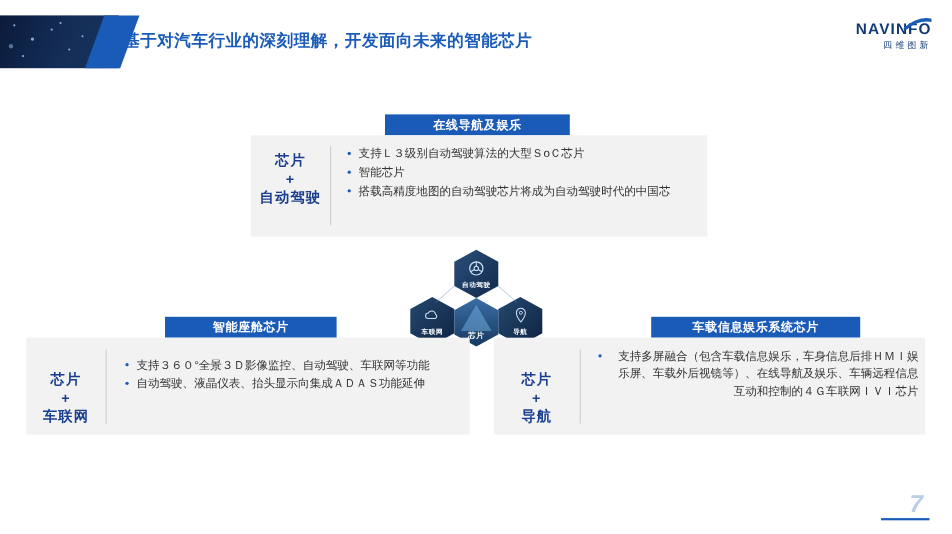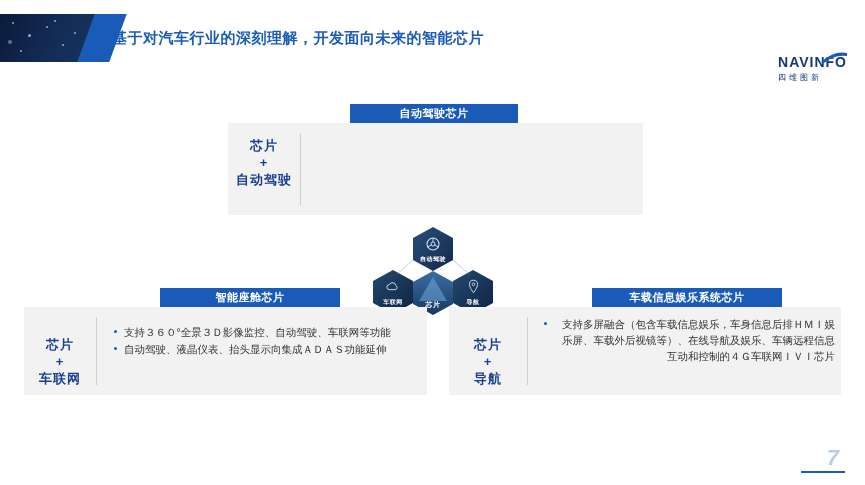--- a/index.html
+++ b/index.html
@@ -26,21 +26,21 @@
     position:absolute;left:86px;top:0;width:32px;height:48px;
     background:#1a5bb8;
     transform:skewX(-20deg);
   }
   .hdr-title{
     position:absolute;left:108px;top:0;height:48px;line-height:48px;
     font-size:15px;font-weight:bold;color:#1a5bb8;letter-spacing:.5px;
     padding-left:4px;
   }
   .logo{
-    position:absolute;right:18px;top:18px;margin-top:36px;
+    position:absolute;right:18px;top:18px;text-align:right;
   }
   .logo .logo-main{
     font-size:14px;font-weight:bold;color:#123a72;letter-spacing:1px;
   }
   .logo .logo-sub{
     font-size:8px;color:#123a72;letter-spacing:3px;margin-top:2px;
   }
   .logo-swoosh{
     position:absolute;right:0;top:-2px;width:26px;height:12px;
   }
@@ -110,27 +110,34 @@
   </div>
 
   <div class="logo">
     <svg class="logo-swoosh" viewBox="0 0 26 12">
       <path d="M0 10 Q13 -2 26 1 L26 4 Q14 2 3 11 Z" fill="#1a5bb8"></path>
     </svg>
     <div class="logo-main">NAVINFO</div>
     <div class="logo-sub">四维图新</div>
   </div>
 
-  <div class="cap" style="left:350px;top:104px;width:168px;">自动驾驶芯片</div>
+  <div class="cap" style="left:350px;top:104px;width:168px;">在线导航及娱乐</div>
   <div class="panel" style="left:228px;top:123px;width:415px;height:92px;"></div>
   <div class="divider" style="left:300px;top:133px;height:72px;"></div>
   <div class="leftlabel" style="left:232px;top:137px;width:64px;">
     <div>芯片</div>
     <div>+</div>
     <div>自动驾驶</div>
+  </div>
+  <div class="bullets" style="left:312px;top:132px;width:320px;">
+    <ul class="bl">
+      <li>支持Ｌ３级别自动驾驶算法的大型ＳoＣ芯片</li>
+      <li>智能芯片</li>
+      <li>搭载高精度地图的自动驾驶芯片将成为自动驾驶时代的中国芯</li>
+    </ul>
   </div>
 
   <div class="hexwrap">
     <svg width="170" height="115" viewBox="0 0 170 115">
       <defs>
         <linearGradient id="g1" x1="0" y1="0" x2="1" y2="1">
           <stop offset="0%" stop-color="#2a4f7a"></stop>
             <stop offset="100%" stop-color="#11294a"></stop>
         </linearGradient>
         <linearGradient id="g2" x1="0" y1="0" x2="1" y2="1">
@@ -177,21 +184,21 @@
     <div class="hexlabel" style="left:25px;top:73px;width:40px;">车联网</div>
 
     
     <svg class="hexicon" style="left:118px;top:54px;" width="15" height="15" viewBox="0 0 24 24">
       <path d="M12 2a6.5 6.5 0 00-6.5 6.5C5.5 14 12 22 12 22s6.5-8 6.5-13.5A6.5 6.5 0 0012 2z" fill="none" stroke="#cfe3f7" stroke-width="1.5"></path>
       <circle cx="12" cy="8.5" r="2.2" fill="none" stroke="#cfe3f7" stroke-width="1.3"></circle>
     </svg>
     <div class="hexlabel" style="left:105px;top:73px;width:40px;">导航</div>
   </div>
 
-  <div class="cap" style="left:160px;top:288px;width:180px;">智能座舱芯片</div>
+  <div class="cap" style="left:150px;top:288px;width:156px;">智能座舱芯片</div>
   <div class="panel" style="left:24px;top:307px;width:403px;height:88px;"></div>
   <div class="divider" style="left:96px;top:317px;height:68px;"></div>
   <div class="leftlabel" style="left:28px;top:336px;width:64px;">
     <div>芯片</div>
     <div>+</div>
     <div>车联网</div>
   </div>
   <div class="bullets" style="left:110px;top:324px;width:310px;">
     <ul class="bl">
       <li>支持３６０°全景３Ｄ影像监控、自动驾驶、车联网等功能</li>

